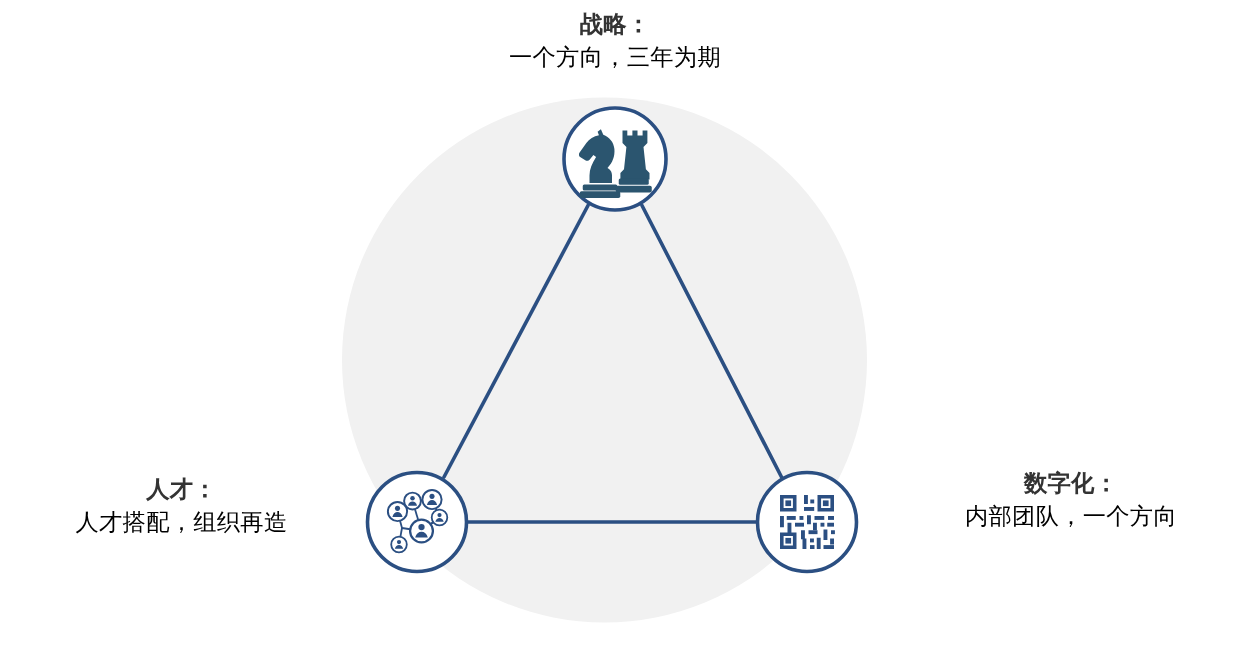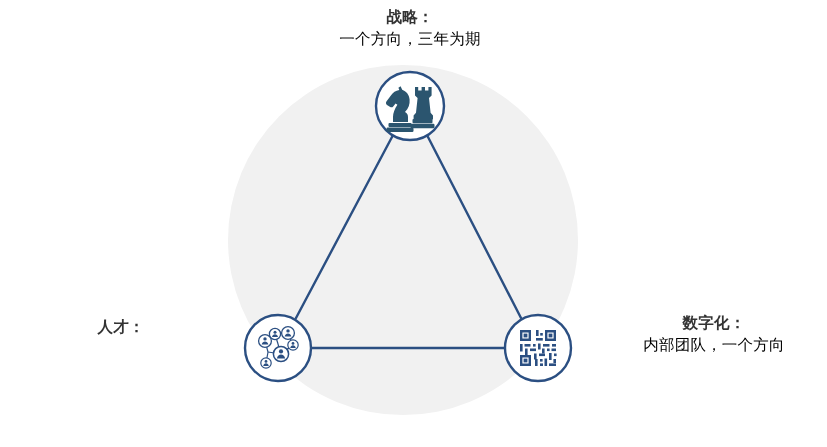--- a/index.html
+++ b/index.html
@@ -185,20 +185,21 @@
     </g>
   </svg>
 
   <div class="label" id="label-strategy">
     <div class="label-title">战略：</div>
     <div class="label-sub">一个方向，三年为期</div>
   </div>
 
   <div class="label" id="label-talent">
     <div class="label-title">人才：</div>
+    <div class="label-sub">人才搭配，组织再造</div>
   </div>
 
   <div class="label" id="label-digital">
     <div class="label-title">数字化：</div>
     <div class="label-sub">内部团队，一个方向</div>
   </div>
 
 </div>
 
 </body></html>

